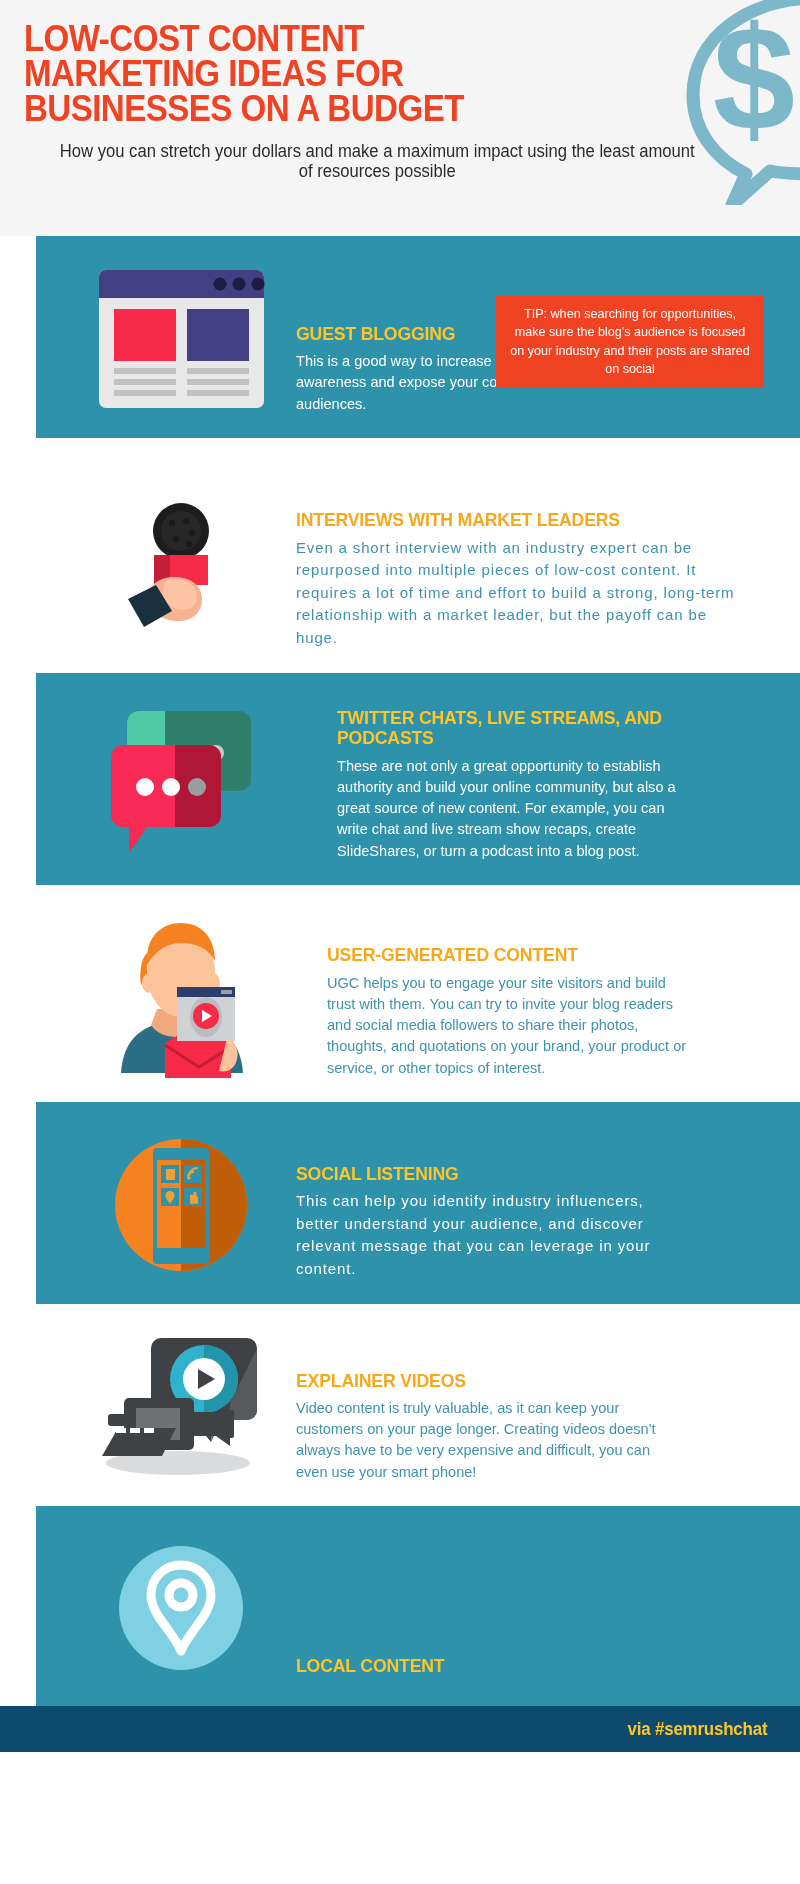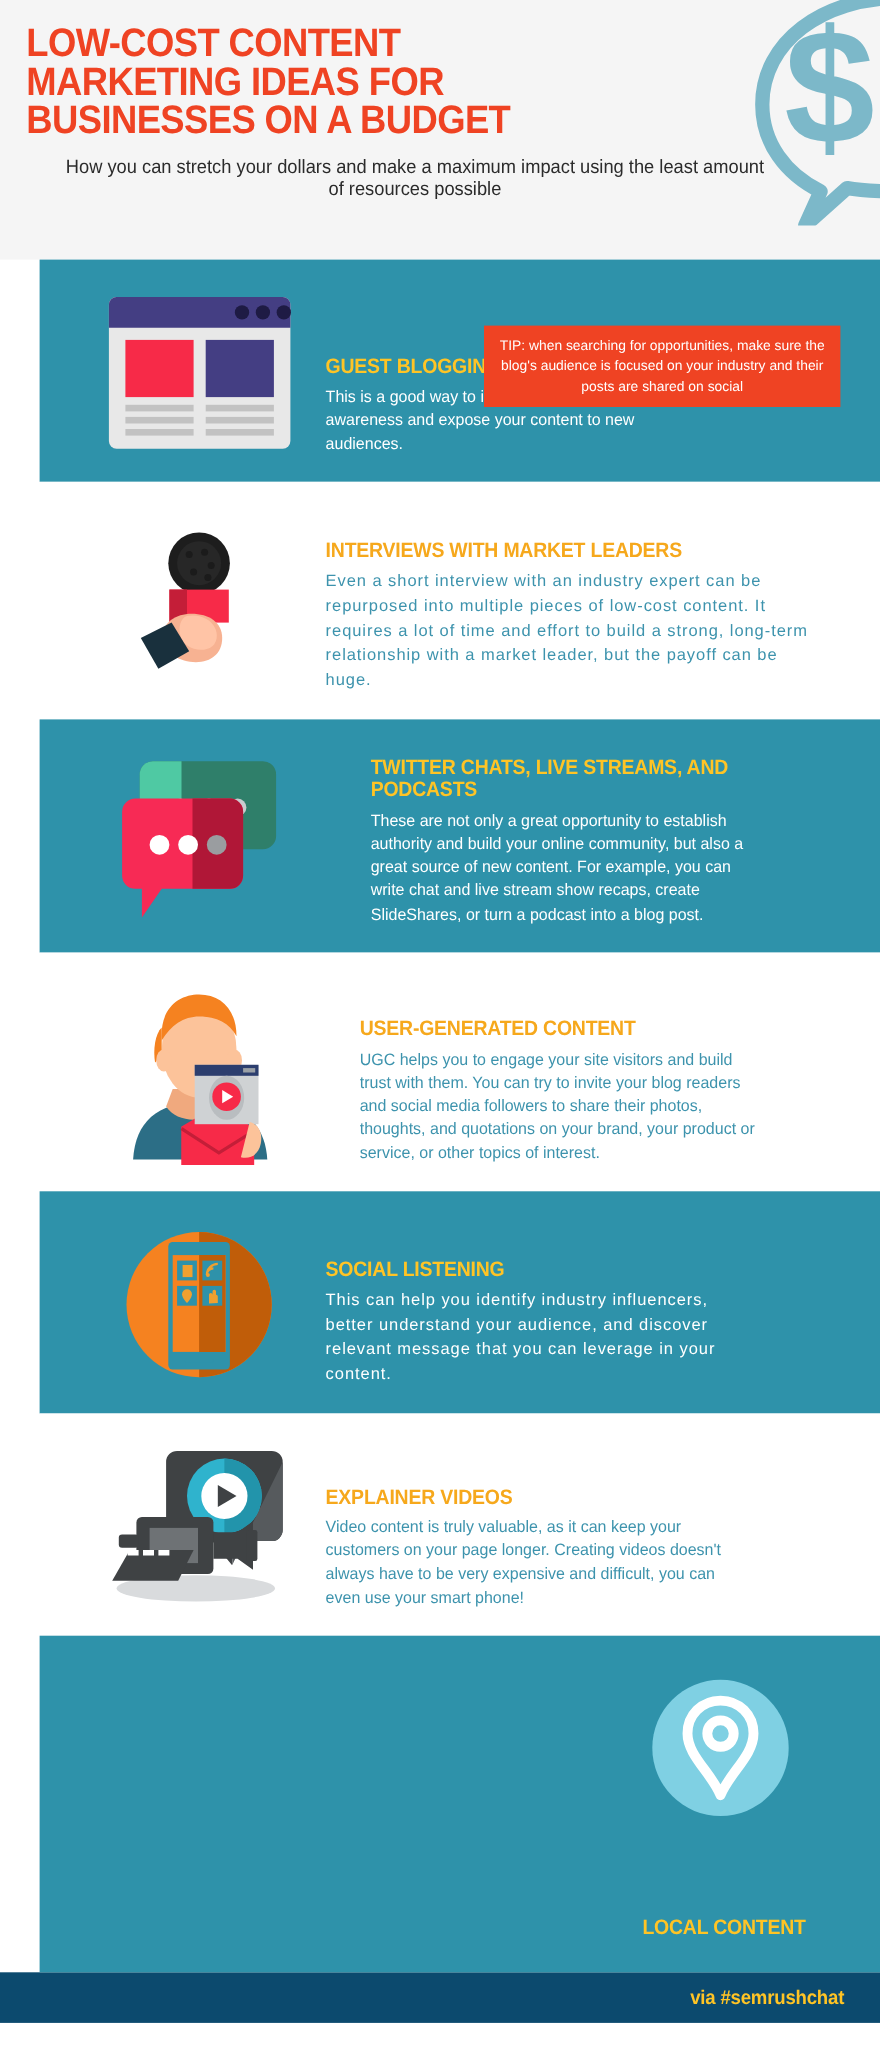--- a/index.html
+++ b/index.html
@@ -99,21 +99,21 @@
   .white .sec-body{ color:#3d93ad; }
   
   .sec-body.wide{ letter-spacing:0.85px; line-height:1.5; font-size:15px; }
   .sec-body.narrow{ transform:scaleX(0.97); transform-origin:left center; }
 
   
   .tip-box{
     position:absolute;
     background:#ef4323;
     color:#ffffff;
-    width:324px;
+    width:268px;
     right:36px;
     top:296px;
     padding:9px 12px 10px 12px;
     font-size:12.6px;
     line-height:1.45;
     text-align:center;
     z-index:5;
   }
 
   
@@ -182,21 +182,21 @@
           <rect x="93" y="126" width="62" height="6" fill="#c2c2c2"></rect>
         </svg>
       </span>
     </div>
     <div class="text-col">
       <div class="sec-title">GUEST BLOGGING</div>
       <div class="sec-body narrow" style="max-width:290px;">This is a good way to increase brand awareness and expose your content to new audiences.</div>
     </div>
   </div>
 
-  <div class="section white" style="min-height:182px;padding-top:38px;">
+  <div class="section white" style="min-height:182px;padding-top:57px;">
     <div class="icon-col">
       <span>
         <svg width="170" height="150" viewBox="0 0 170 150">
           <circle cx="85" cy="32" r="28" fill="#1d1d1d"></circle>
           <circle cx="85" cy="32" r="20" fill="#272727"></circle>
           <circle cx="76" cy="24" r="3.2" fill="#1b1b1b"></circle>
           <circle cx="90" cy="22" r="3.2" fill="#1b1b1b"></circle>
           <circle cx="96" cy="34" r="3.2" fill="#1b1b1b"></circle>
           <circle cx="80" cy="40" r="3.2" fill="#1b1b1b"></circle>
           <circle cx="93" cy="45" r="3.2" fill="#1b1b1b"></circle>
@@ -316,21 +316,21 @@
           <path d="M30 96 h10 v5 h-10 z M44 96 h10 v5 h-10 z M58 96 h10 v5 h-10 z" fill="#ffffff"></path>
         </svg>
       </span>
     </div>
     <div class="text-col">
       <div class="sec-title">EXPLAINER VIDEOS</div>
       <div class="sec-body narrow" style="max-width:380px;">Video content is truly valuable, as it can keep your customers on your page longer. Creating videos doesn't always have to be very expensive and difficult, you can even use your smart phone!</div>
     </div>
   </div>
 
-  <div class="section teal" style="min-height:180px;flex-direction:column;">
+  <div class="section teal" style="min-height:180px;">
     <div class="icon-col">
       <span>
         <svg width="148" height="148" viewBox="0 0 148 148">
           <circle cx="74" cy="74" r="62" fill="#7fd0e3"></circle>
           <path d="M74 31 c-17 0 -30 13 -30 30 c0 20 22 36 30 56 c8 -20 30 -36 30 -56 c0 -17 -13 -30 -30 -30 z" fill="none" stroke="#ffffff" stroke-width="9" stroke-linejoin="round"></path>
           <circle cx="74" cy="61" r="12" fill="none" stroke="#ffffff" stroke-width="9"></circle>
         </svg>
       </span>
     </div>
     <div class="text-col">

